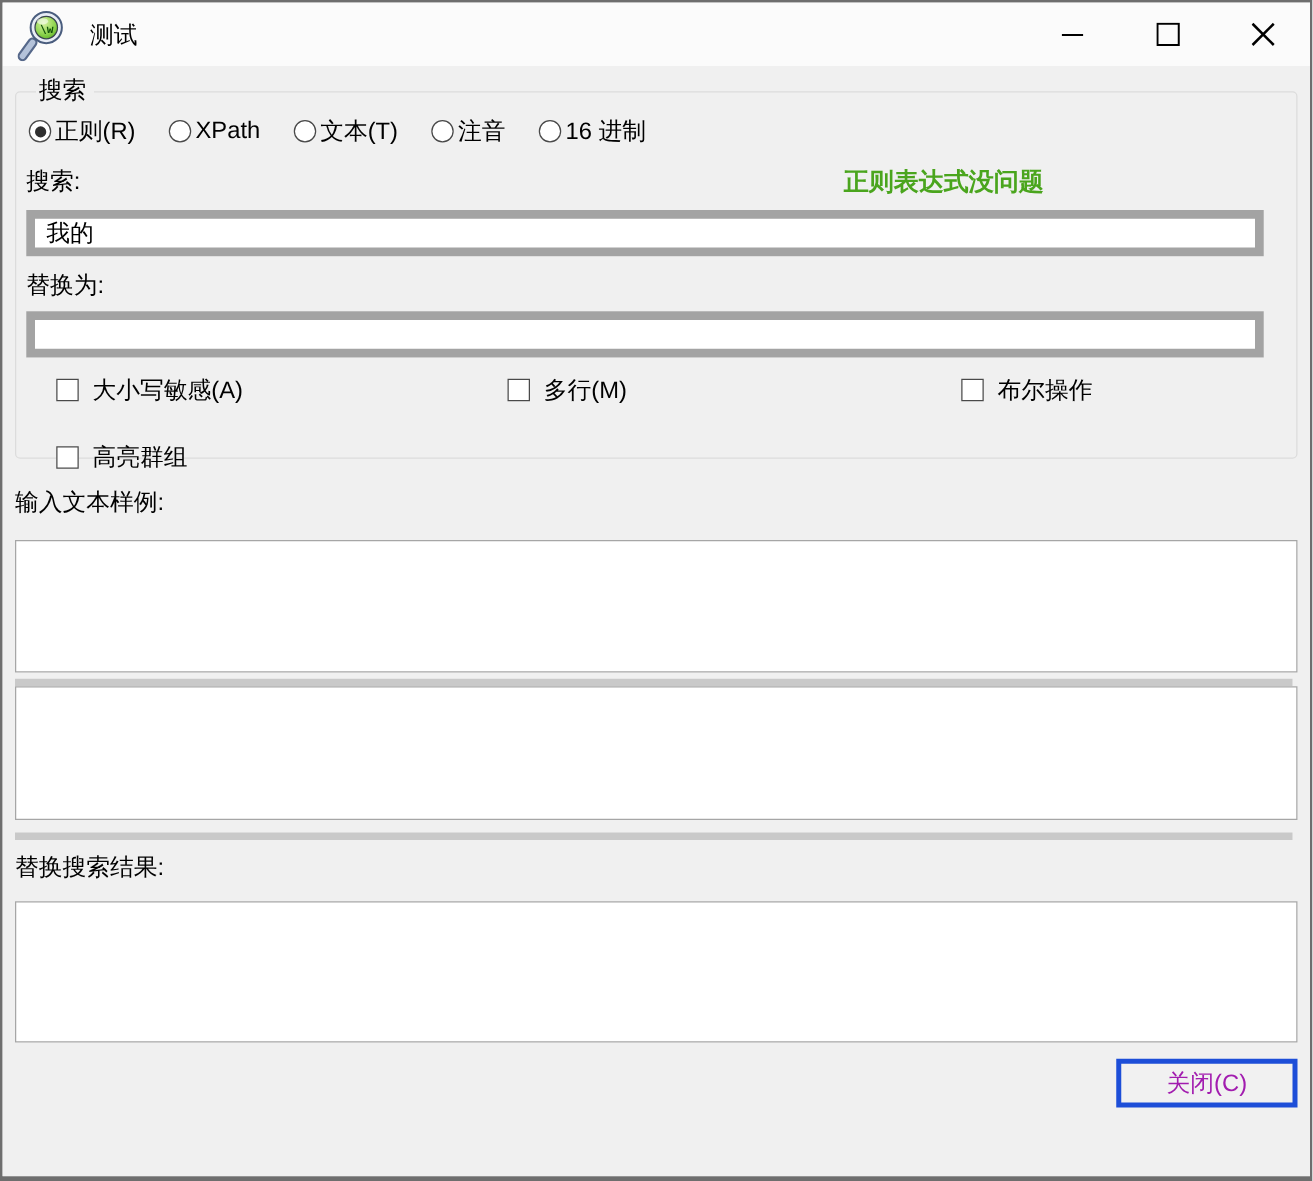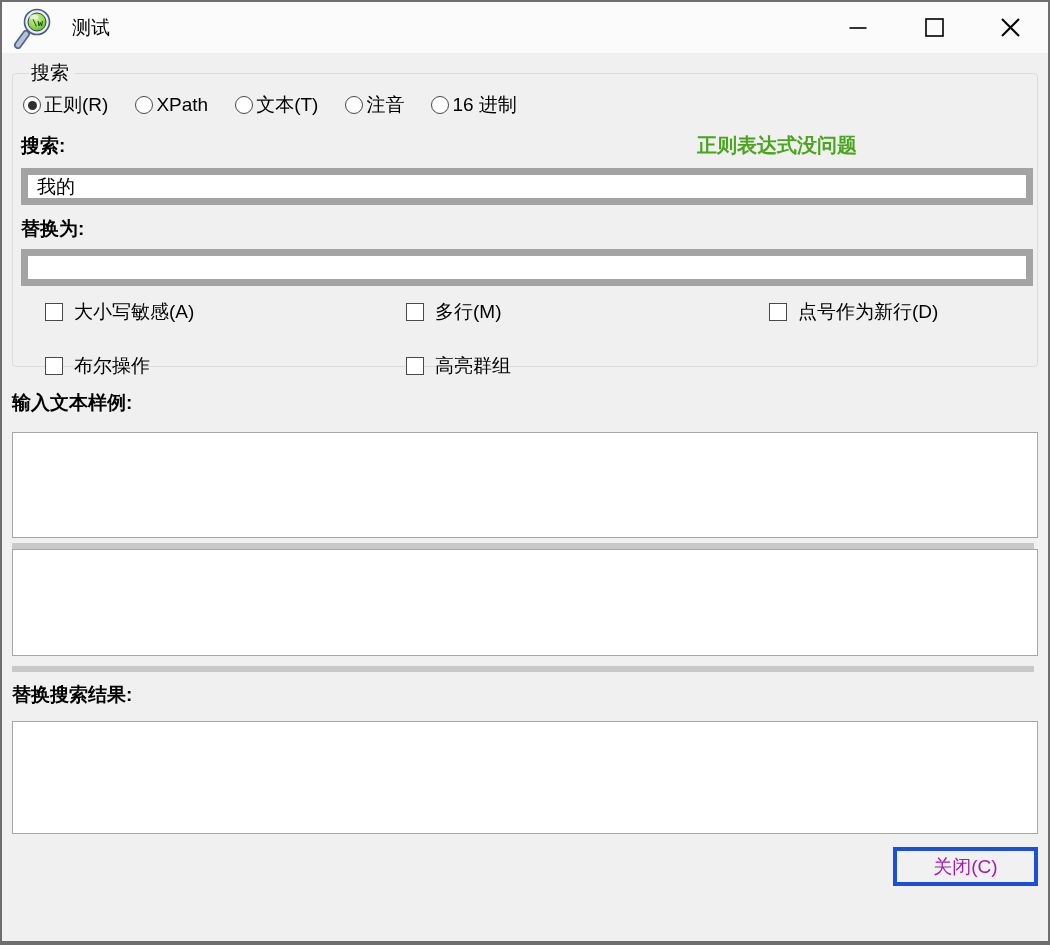--- a/index.html
+++ b/index.html
@@ -24,37 +24,37 @@
   .title-text { font-size: 19px; color: #000000; }
   .caption-buttons { margin-left: auto; display: flex; align-items: center; gap: 28px; padding-right: 14px; height: 100%; }
   .caption-btn { width: 48px; height: 100%; display: flex; align-items: center; justify-content: center; cursor: default; background: transparent; border: none; }
 
   
   .body { flex: 1; padding: 0 10px; background: #f0f0f0; }
 
   fieldset.search-group {
     margin-top: 9px;
     border: 1px solid #dcdcdc; border-radius: 4px;
-    padding: 2px 4px 0 8px;
+    padding: 2px 26px 0 8px;
     height: 305px;
   }
   fieldset.search-group legend {
     font-size: 19px; line-height: 22px; padding: 0 6px 0 2px; margin-left: 8px;
   }
 
   .radio-row { display: flex; align-items: center; gap: 27px; font-size: 19px; margin: 6px 0 14px 2px; }
   .radio-item { display: flex; align-items: center; gap: 3px; cursor: default; }
   .radio-circle {
     width: 18px; height: 18px; border: 1px solid #494949; border-radius: 50%;
     background: #fff; display: inline-flex; align-items: center; justify-content: center; flex: 0 0 auto;
   }
   .radio-circle.checked::after { content: ""; width: 9px; height: 9px; border-radius: 50%; background: #2f2f2f; }
 
   .label-status-row { display: flex; align-items: center; justify-content: space-between; padding-right: 176px; margin: 6px 0 9px 0; }
-  .field-label { font-size: 19px; line-height: 22px; font-weight: bold; }
+  .field-label { font-size: 19px; line-height: 22px; }
   .status-ok { font-size: 20px; font-weight: bold; }
 
   .text-input {
     width: 100%; height: 37px; border: 7px solid #a3a3a3; background: #fff;
     font-family: "Liberation Sans", "DejaVu Sans", sans-serif;
     font-size: 19px; padding: 0 9px; outline: none;
   }
   .replace-label { margin: 13px 0 9px 0; }
 
   .checkbox-grid {
@@ -174,24 +174,20 @@
         <label class="checkbox-item">
           <span class="checkbox-box"></span>
           <span>大小写敏感(A)</span>
         </label>
         <label class="checkbox-item">
           <span class="checkbox-box"></span>
           <span>多行(M)</span>
         </label>
         <label class="checkbox-item">
           <span class="checkbox-box"></span>
-          <span>点号作为新行(D)</span>
-        </label>
-        <label class="checkbox-item">
-          <span class="checkbox-box"></span>
           <span>布尔操作</span>
         </label>
         <label class="checkbox-item">
           <span class="checkbox-box"></span>
           <span>高亮群组</span>
         </label>
       </div>
     </fieldset>
 
     <div class="field-label section-label-1">输入文本样例:</div>

